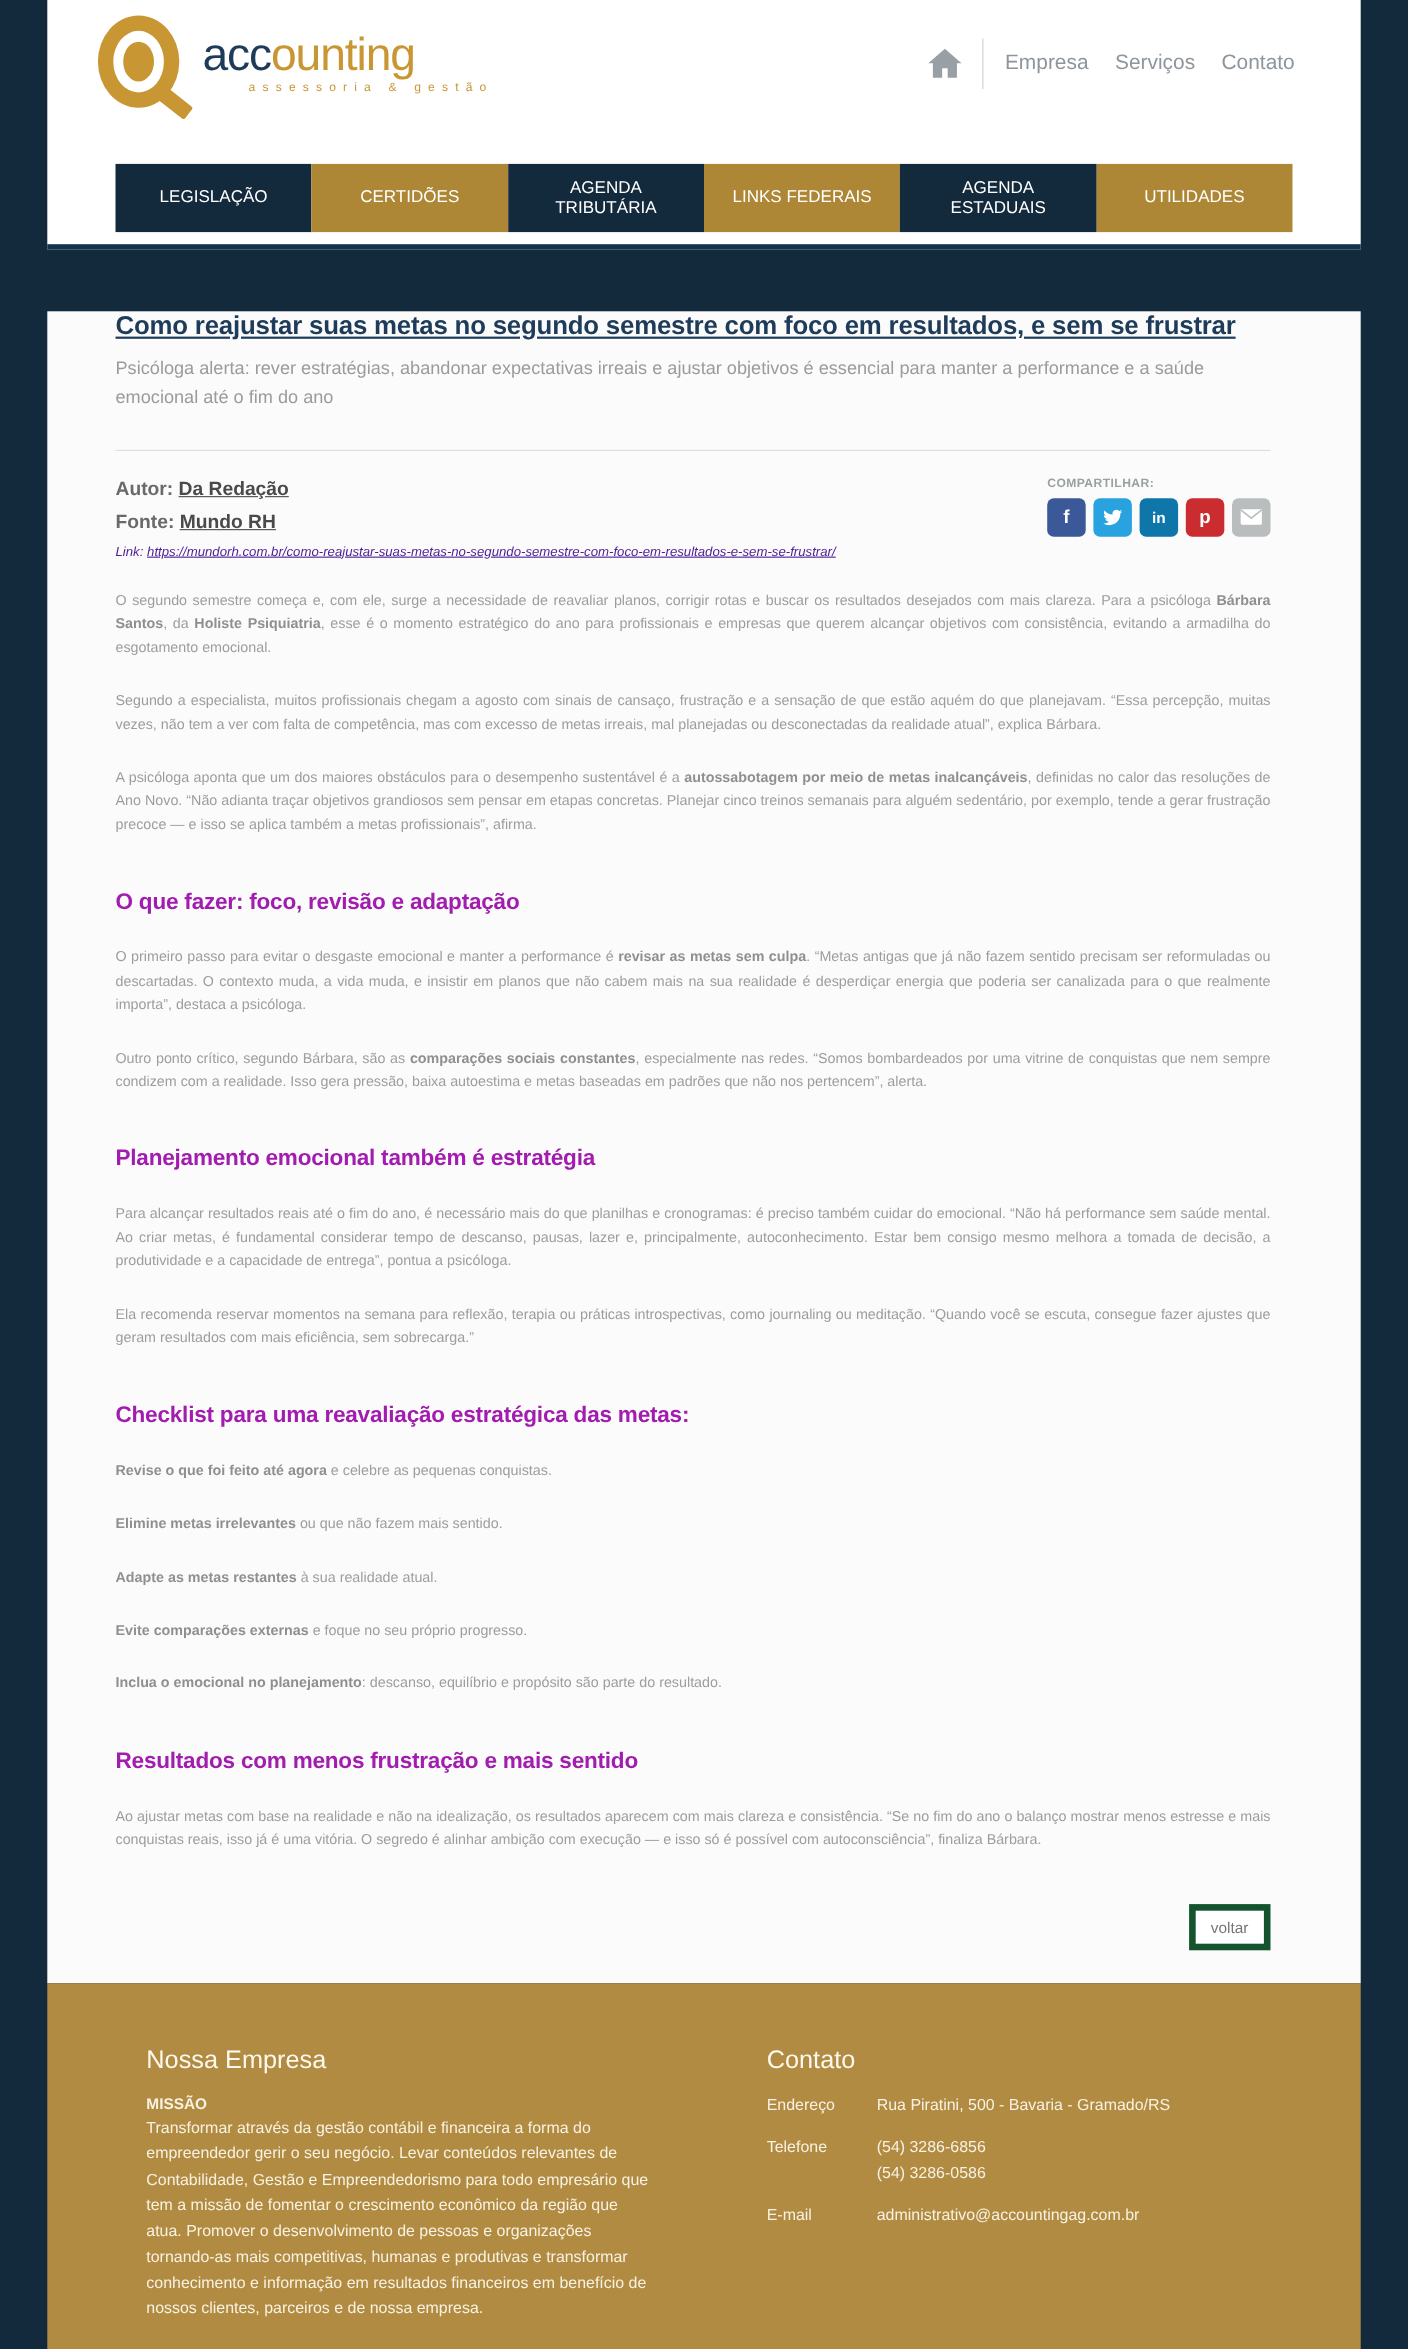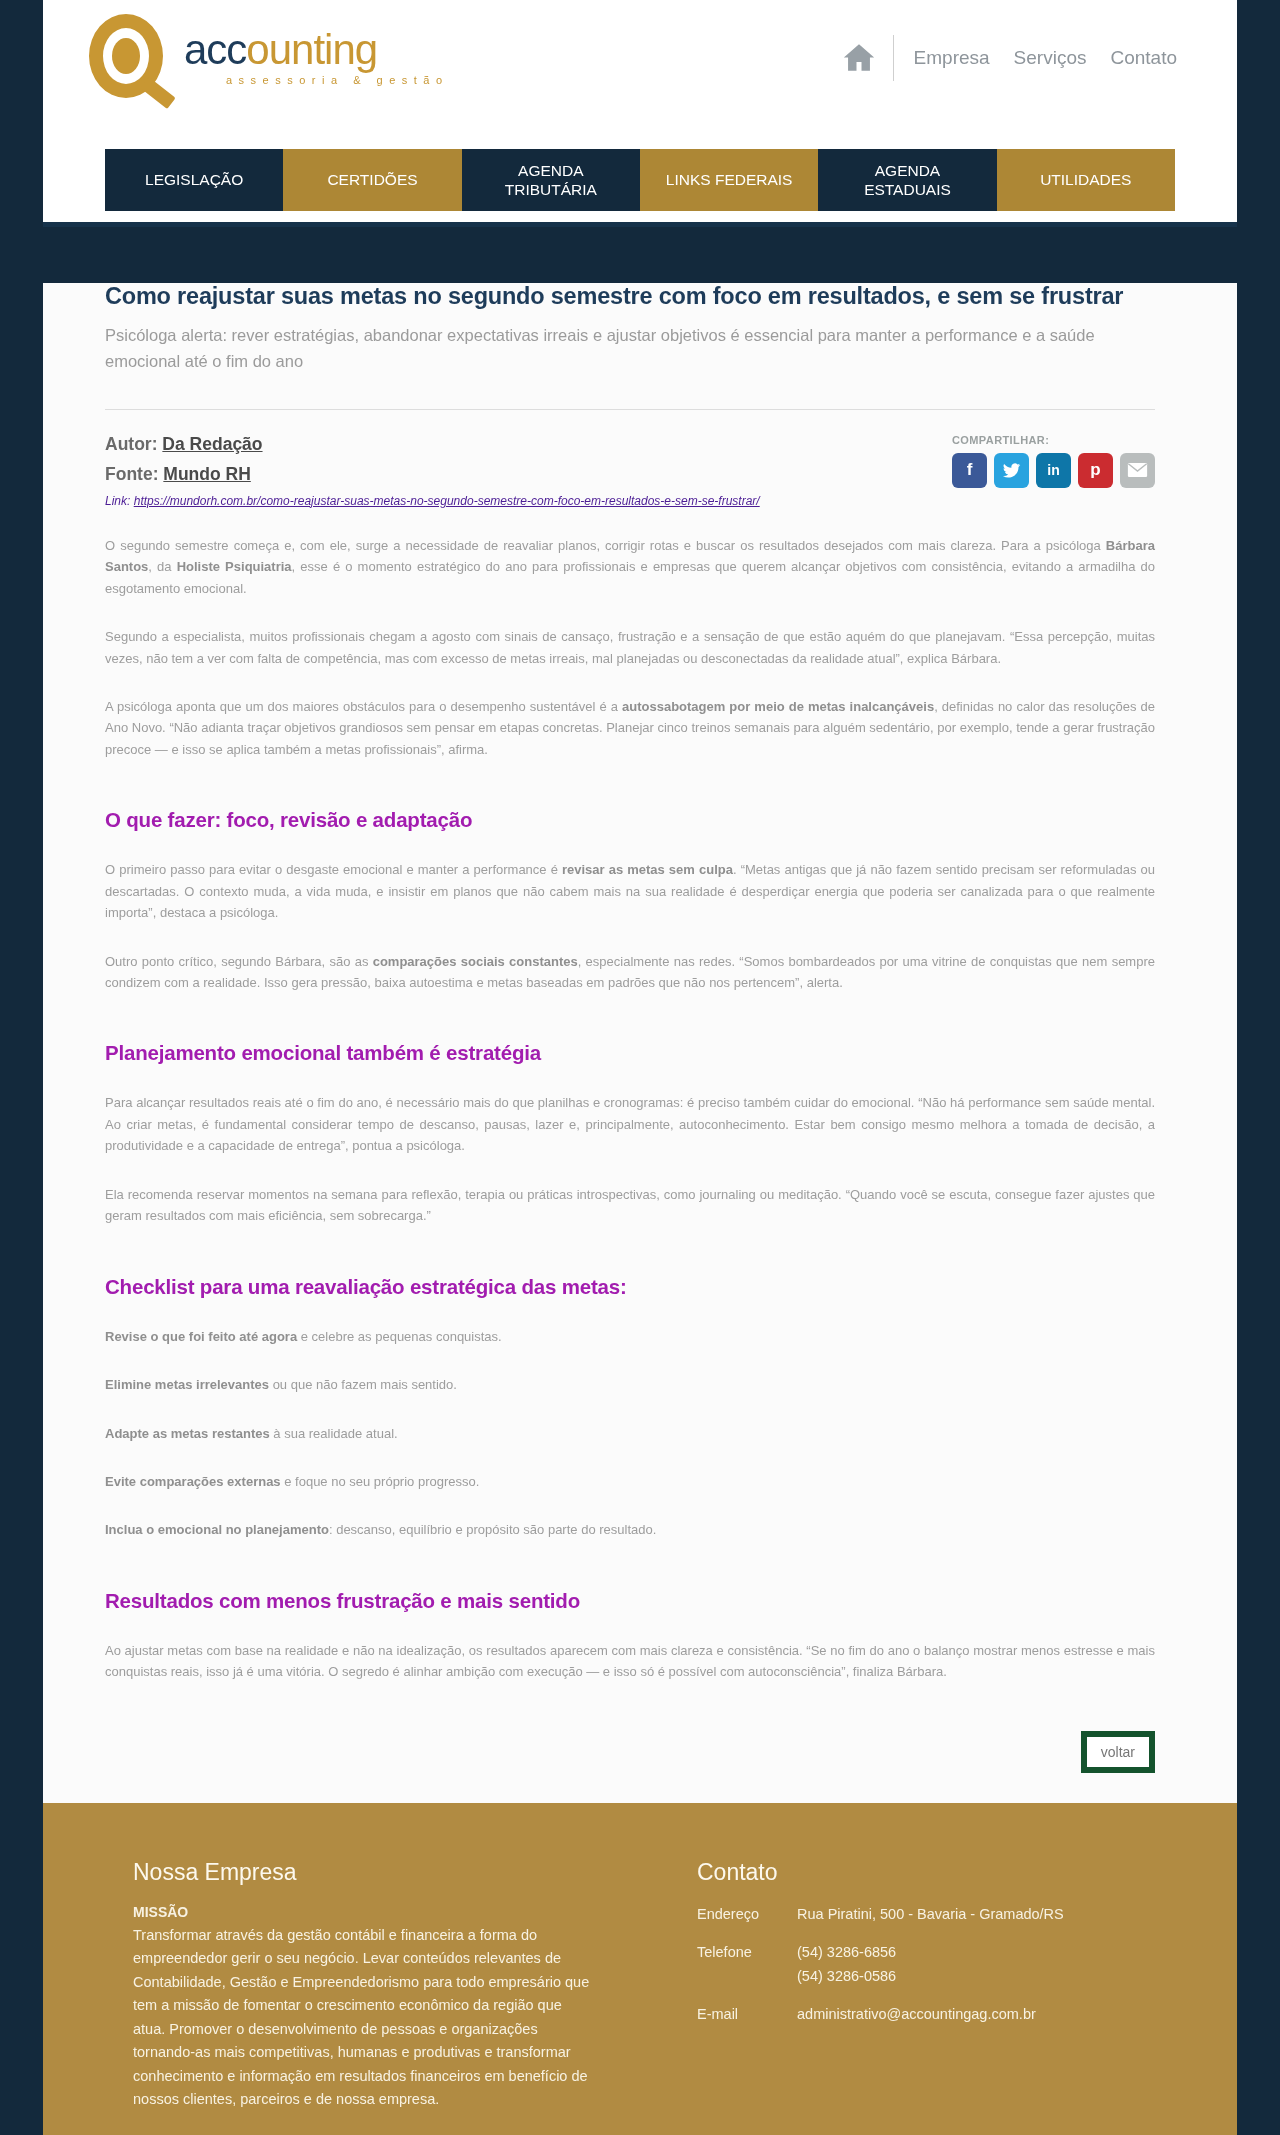--- a/index.html
+++ b/index.html
@@ -35,21 +35,21 @@
   .nav-bar .tab {
     flex:1; height:62px; display:flex; align-items:center; justify-content:center;
     color:#fff; font-size:15.5px; font-weight:500; text-align:center;
     line-height:1.25; white-space:pre-line; cursor:pointer; padding:0 10px;
   }
   .tab.navy { background:#13293c; }
   .tab.gold { background:#ad8735; }
 
   
   .main { background:#fbfbfb; padding:0 82px 30px 62px; min-height:1438px; }
-  .article-title { font-size:23.5px; color:#1e3c5a; font-weight:700; letter-spacing:-0.2px; margin:56px 0 12px; }
+  .article-title { font-size:23.5px; color:#1e3c5a; font-weight:700; letter-spacing:-0.2px; margin:56px 0 12px;text-decoration:underline; }
   .article-subtitle { font-size:16.5px; color:#9b9b9b; line-height:1.6; margin:0; max-width:1050px; }
   .sep { border:none; border-top:1px solid #dddddd; margin:34px 0 0; }
 
   .meta-row { display:flex; justify-content:space-between; margin-top:24px; }
   .meta-line { font-size:17.5px; color:#6a6a6a; font-weight:600; margin-bottom:9px; }
   .meta-line .meta-link-text { color:#4a4a4a; text-decoration:underline; cursor:pointer; }
   .meta-url-line { font-size:12px; color:#4c1d95; font-style:italic; margin-top:3px; font-weight:400; }
   .meta-url-line .url { text-decoration:underline; cursor:pointer; }
 
   .share-box { text-align:left; }

